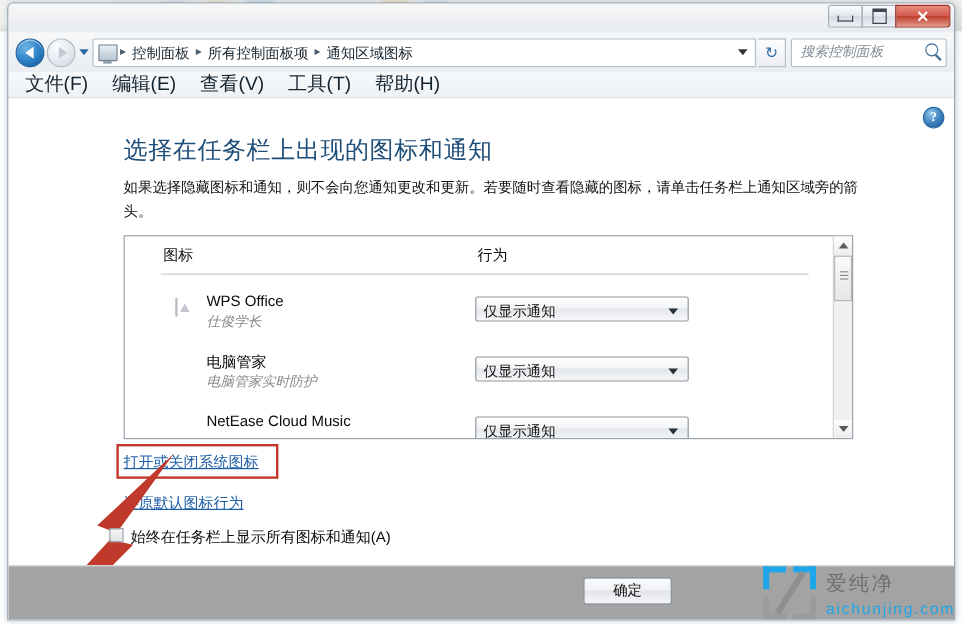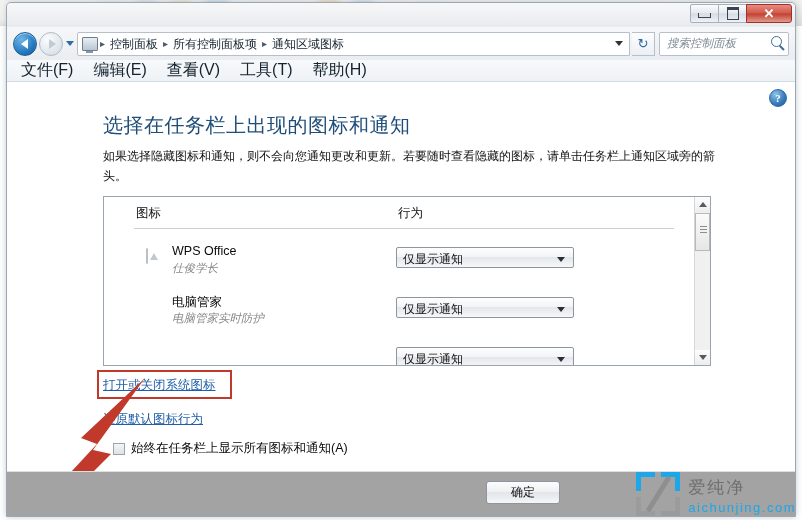--- a/index.html
+++ b/index.html
@@ -414,22 +414,22 @@
   }
   #red-arrow {
     position: absolute;
     left: 34px; top: 290px;
     width: 110px; height: 115px;
     pointer-events: none;
   }
 
   #checkbox-row {
     position: absolute;
-    left: 106px; top: 358px;
-    display: flex; align-items: center;
+    left: 84px; top: 358px;
+    display: flex; align-items: flex-start;
   }
   #checkbox-box {
     width: 12px; height: 12px;
     border: 1px solid #9aa4ae;
     background: linear-gradient(180deg,#f4f4f4,#e2e2e2);
     box-sizing: border-box;
     margin-right: 6px;
   }
   #checkbox-label {
     font-size: 12.5px; color: #0a0a0a; white-space: nowrap;
@@ -595,20 +595,21 @@
         <span class="row-name">电脑管家</span>
         <span class="row-sub">电脑管家实时防护</span>
         <span class="row-select">
           <span class="row-select-label">仅显示通知</span>
           <span class="row-select-caret"></span>
         </span>
       </div>
 
       <div class="list-row" style="top:140px;">
         <span class="row-icon"><span class="icon-netease"></span></span>
+        <span class="row-name">NetEase Cloud Music</span>
         <span class="row-sub"></span>
         <span class="row-select">
           <span class="row-select-label">仅显示通知</span>
           <span class="row-select-caret"></span>
         </span>
       </div>
 
       <div id="list-scrollbar">
         <div class="sb-arrow" id="sb-up">
           <span class="sb-tri-up"></span>

